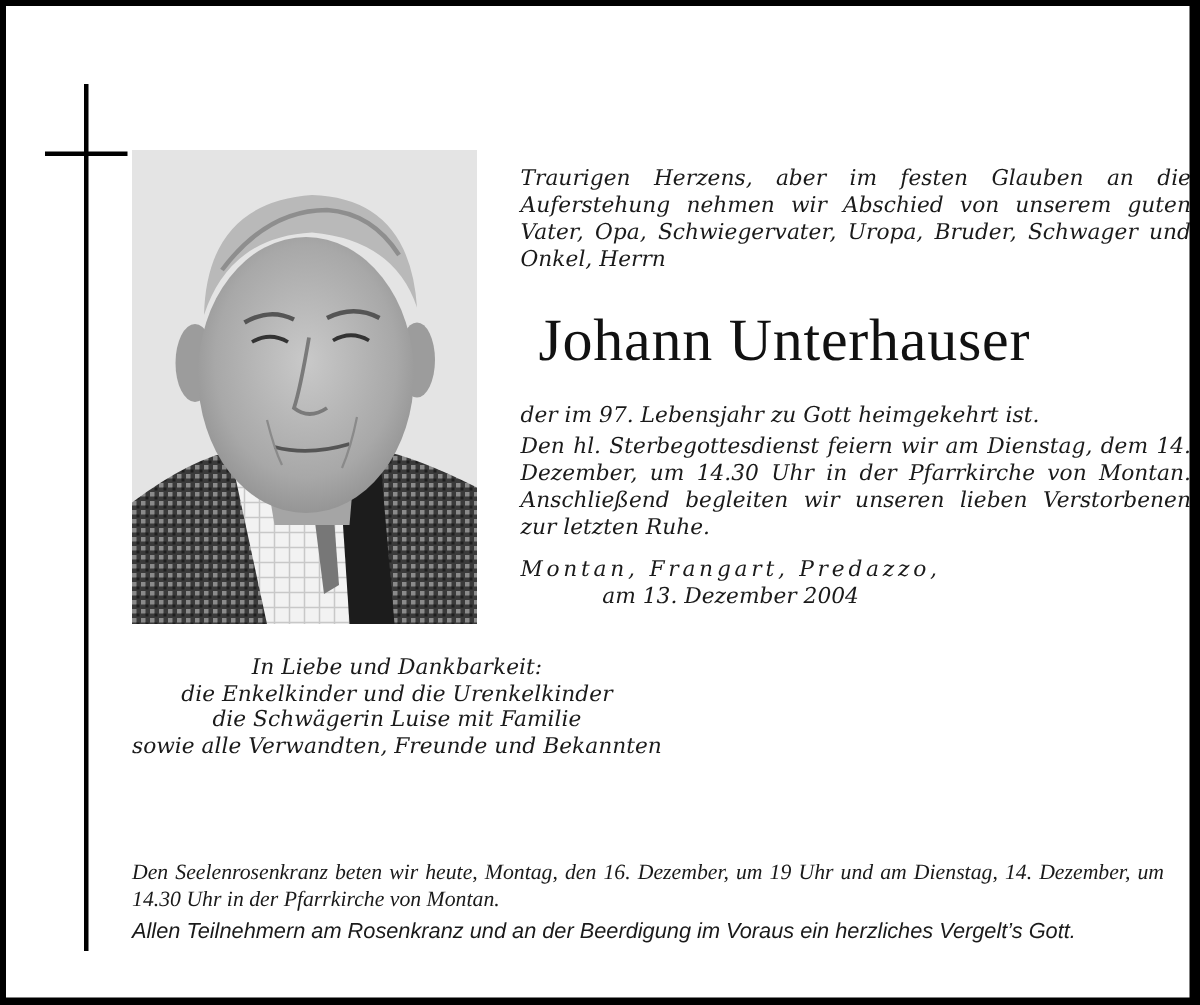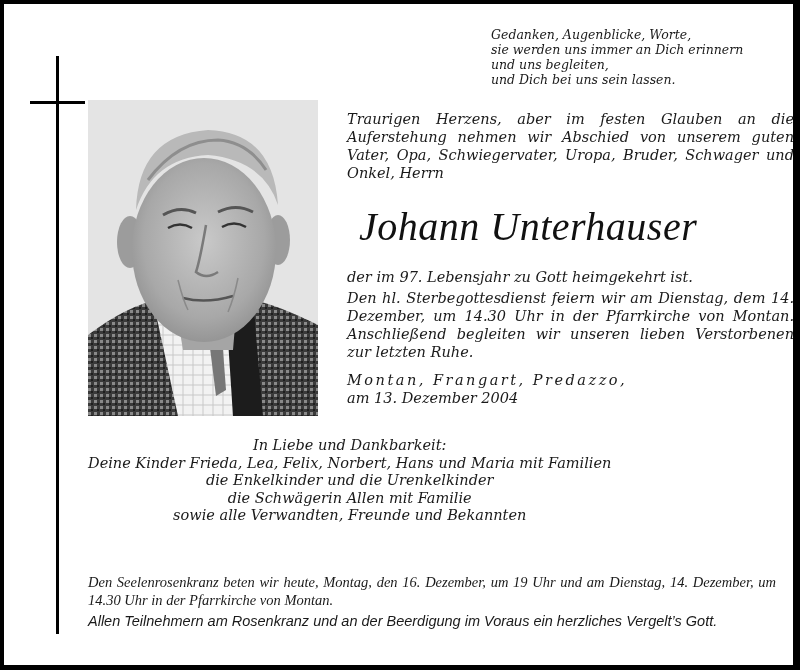--- a/index.html
+++ b/index.html
@@ -18,48 +18,42 @@
   .motto { position: absolute; left: 487px; top: 23px; font-size: 12.5px; line-height: 15px; }
   .motto div { white-space: nowrap; }
 
   .photo {
     position: absolute; left: 84px; top: 96px; width: 230px; height: 316px;
     background: #e6e6e6; overflow: hidden;
   }
   .intro { position: absolute; left: 343px; top: 106px; width: 447px; font-size: 14.5px; line-height: 18px; text-align: justify; }
   .name {
     position: absolute; left: 355px; top: 200px; font-size: 40px; line-height: 46px;
-    font-family: "Liberation Serif", serif; font-style: italic; color: #111; letter-spacing: 0.5px;
+    font-family: "Liberation Serif", serif; color: #111; letter-spacing: 0.5px;
   }
   .age { position: absolute; left: 343px; top: 264px; font-size: 14.5px; line-height: 18px; white-space: nowrap; }
   .service { position: absolute; left: 343px; top: 285px; width: 447px; font-size: 14.5px; line-height: 18px; text-align: justify; text-align-last: left; }
-  .place { position: absolute; left: 343px; top: 367px; font-size: 14.5px; line-height: 18px; }
+  .place { position: absolute; left: 343px; top: 367px; font-size: 14.5px; line-height: 18px; text-align: center; }
   .place .spaced { letter-spacing: 2.5px; }
 
   .family { position: absolute; left: 84px; top: 433px; font-size: 14.5px; line-height: 17.5px; }
   .family div { white-space: nowrap; text-align: center; }
 
   .rosary { position: absolute; left: 84px; top: 570px; width: 688px; font-size: 14.5px; line-height: 17.5px; text-align: justify; text-align-last: left; font-family: "Liberation Serif", serif; }
   .thanks { position: absolute; left: 84px; top: 609px; width: 688px; font-size: 14.5px; line-height: 17.5px; text-align: justify; text-align-last: left; font-family: Liberation Sans, sans-serif; }
   .line { display: block; }
 </style>
 </head>
 <body>
 
 <div class="frame">
 
   <div class="cross-v"></div>
   <div class="cross-h"></div>
 
-  <div class="motto serif">
-    <div>Gedanken, Augenblicke, Worte,</div>
-    <div>sie werden uns immer an Dich erinnern</div>
-    <div>und uns begleiten,</div>
-    <div>und Dich bei uns sein lassen.</div>
-  </div>
 
   <div class="photo" aria-label="Portrait photo of Johann Unterhauser, elderly man in houndstooth jacket and checked shirt">
     <svg width="230" height="316" viewBox="0 0 230 316">
       <defs>
         <pattern id="hound" width="6" height="6" patternUnits="userSpaceOnUse">
           <rect width="6" height="6" fill="#3a3a3a"></rect>
           <rect x="0" y="0" width="3" height="3" fill="#8a8a8a"></rect>
           <rect x="3" y="3" width="2" height="2" fill="#1e1e1e"></rect>
         </pattern>
         <pattern id="check" width="10" height="10" patternUnits="userSpaceOnUse">
@@ -117,23 +111,22 @@
 
   <div class="service serif">Den hl. Sterbegottesdienst feiern wir am Dienstag, dem 14. Dezember, um 14.30 Uhr in der Pfarrkirche von Montan. Anschließend begleiten wir unseren lieben Verstorbenen zur letzten Ruhe.</div>
 
   <div class="place serif">
     <span class="line spaced">Montan, Frangart, Predazzo,</span>
     <span class="line">am 13. Dezember 2004</span>
   </div>
 
   <div class="family serif">
     <div>In Liebe und Dankbarkeit:</div>
-    <div>Deine Kinder Frieda, Lea, Felix, Norbert, Hans und Maria mit Familien</div>
     <div>die Enkelkinder und die Urenkelkinder</div>
-    <div>die Schwägerin Allen mit Familie</div>
+    <div>die Schwägerin Luise mit Familie</div>
     <div>sowie alle Verwandten, Freunde und Bekannten</div>
   </div>
 
   <div class="rosary serif">Den Seelenrosenkranz beten wir heute, Montag, den 16. Dezember, um 19 Uhr und am Dienstag, 14. Dezember, um 14.30 Uhr in der Pfarrkirche von Montan.</div>
 
   <div class="thanks serif">Allen Teilnehmern am Rosenkranz und an der Beerdigung im Voraus ein herzliches Vergelt’s Gott.</div>
 
 </div>
 
 </body></html>

